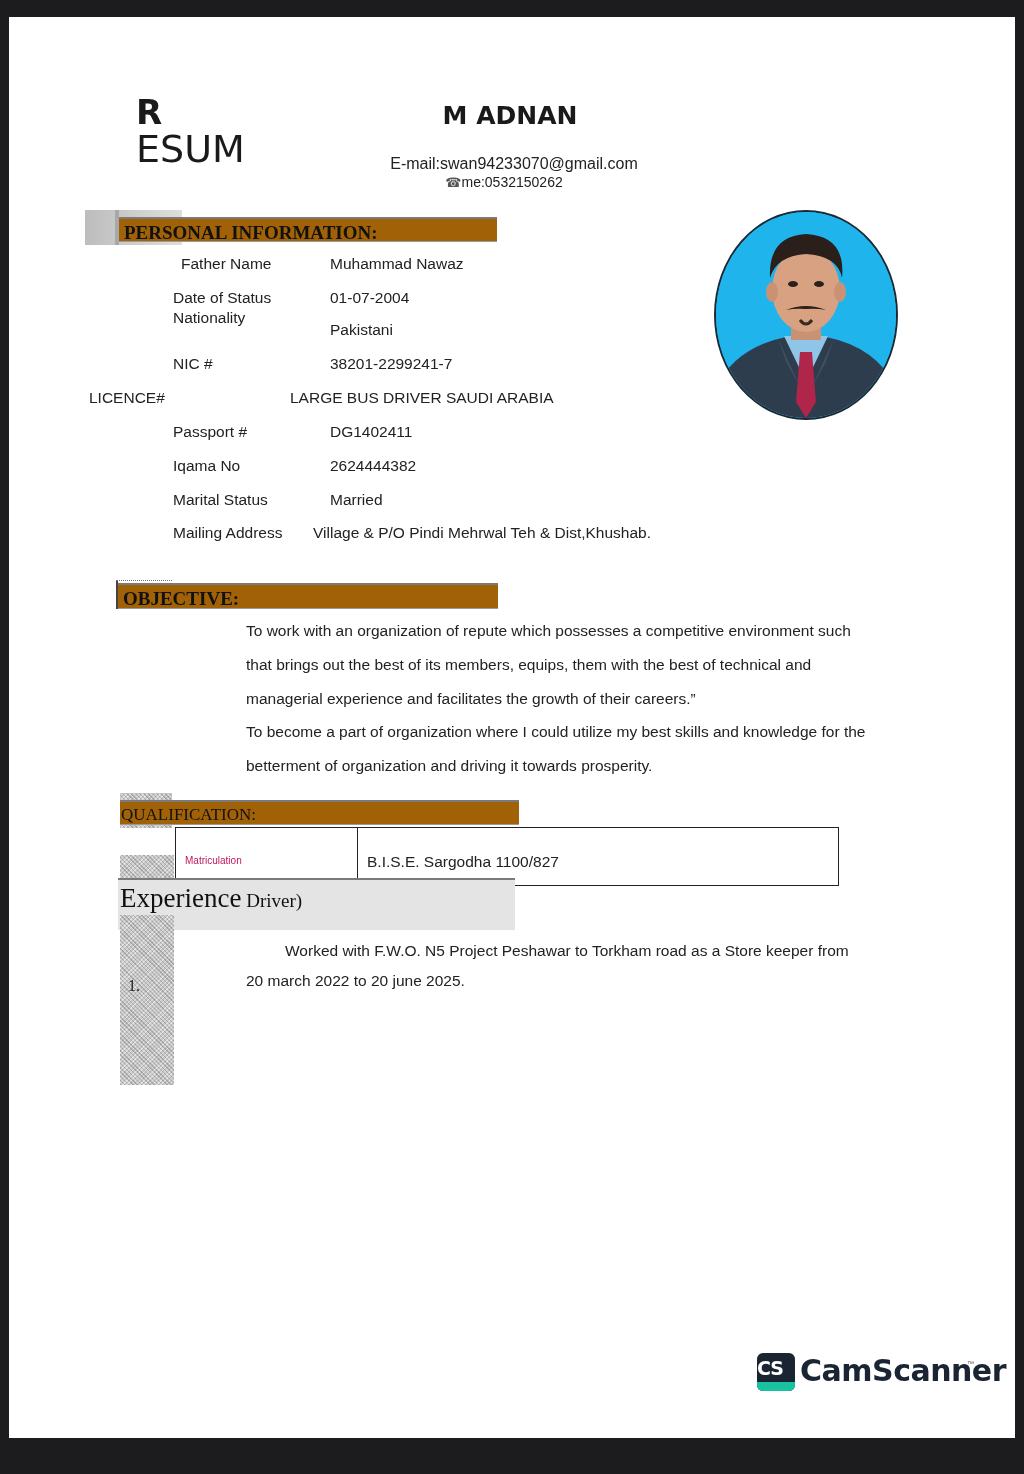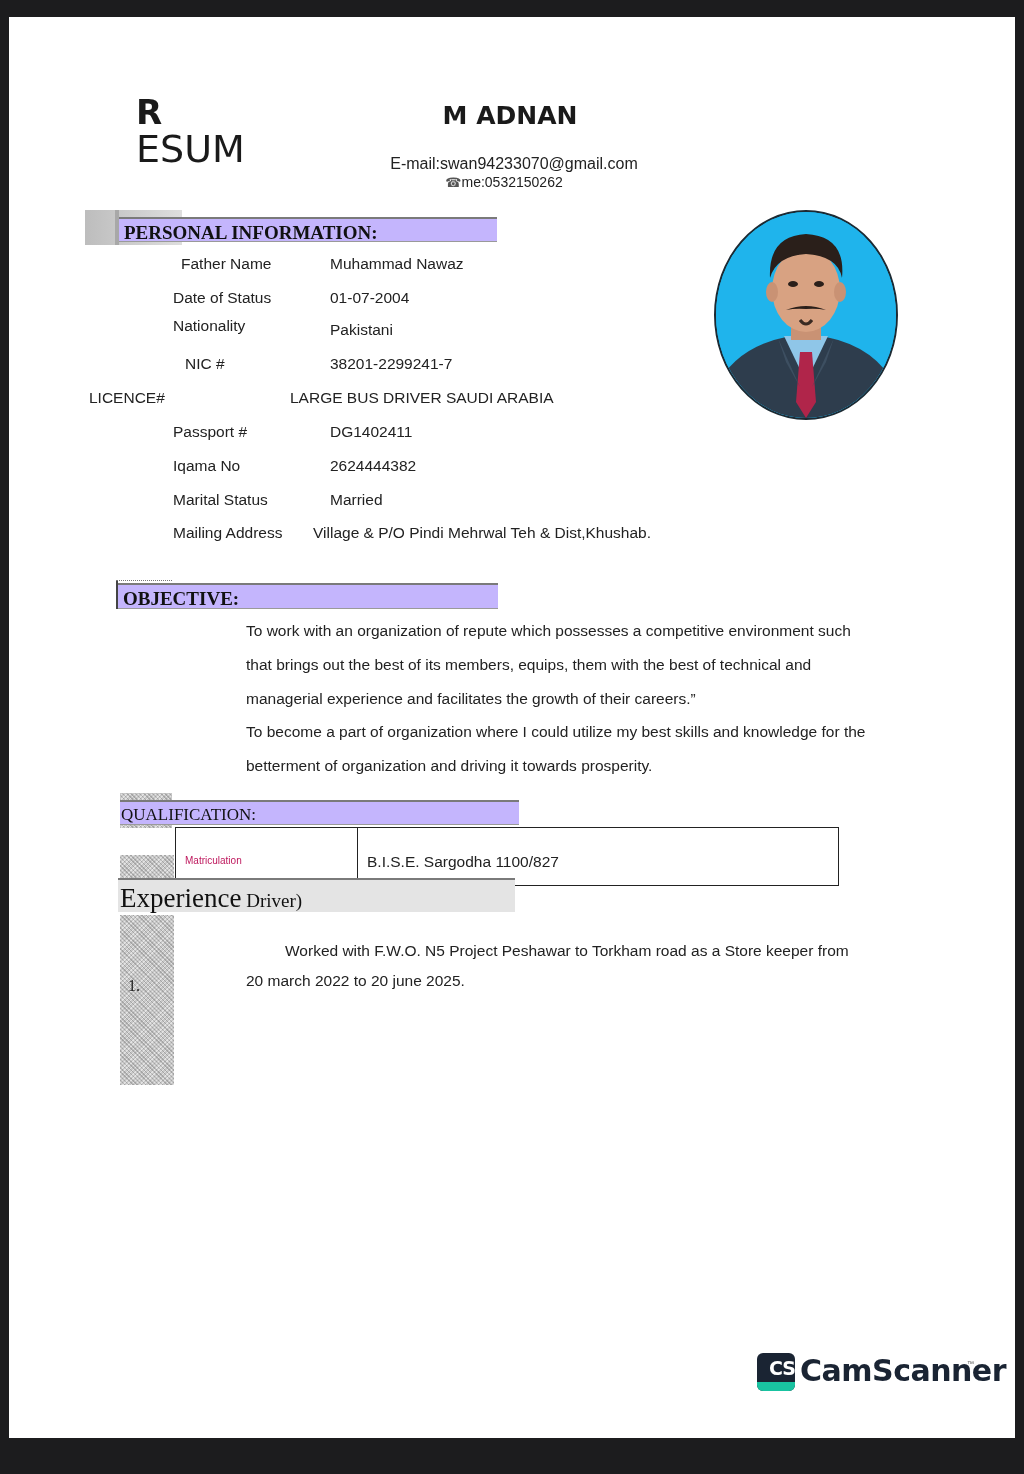--- a/index.html
+++ b/index.html
@@ -13,21 +13,21 @@
   .abs { position:absolute; }
   .resume-r { left:127px; top:78px; font-size:34px; font-weight:bold; line-height:34px; font-family:"DejaVu Sans", sans-serif; }
   .resume-esum { left:127px; top:112px; font-size:38px; line-height:40px; font-family:"DejaVu Sans", sans-serif; letter-spacing:0px; }
   .name { left:400px; top:84px; width:202px; text-align:center; font-size:25px; font-weight:bold; font-family:"DejaVu Sans", sans-serif; }
   .email { left:340px; top:138px; width:330px; text-align:center; font-size:16px; color:#222; white-space:nowrap; }
   .phone { left:340px; top:157px; width:310px; text-align:center; font-size:14px; color:#222; white-space:nowrap; }
   .phone .ph-icon { font-size:13px; color:#555; }
 
   .sec-shadow { background:linear-gradient(to right,#bdbdbd,#dedede); }
   .sec-bar {
-    background:#c4b5fd; border-top:2px solid #7a7a7a; border-bottom:1px solid #9a9a9a;
+    background:#a16207; border-top:2px solid #7a7a7a; border-bottom:1px solid #9a9a9a;
     font-family:"Liberation Serif", serif; font-weight:bold; color:#111;
   }
   .hatch {
     background-color:#c8c8c8;
     background-image:
       repeating-linear-gradient(45deg, rgba(0,0,0,0.18) 0 1px, transparent 1px 3px),
       repeating-linear-gradient(-45deg, rgba(255,255,255,0.5) 0 1px, transparent 1px 3px);
   }
 
   .pi-label { font-size:15.5px; color:#222; white-space:nowrap; }
@@ -42,21 +42,21 @@
   .qual-table {
     left:166px; top:810px; width:662px; height:57px; border:1px solid #222; border-top:1px solid #222;
   }
   .qual-cell-div { left:181px; top:0; width:1px; height:57px; background:#222; }
   .exp-bar {
     background:#e4e4e4; border-top:2px solid #7a7a7a;
     font-family:"Liberation Serif", serif; color:#111;
   }
   .cs-logo { left:748px; top:1336px; width:38px; height:38px; border-radius:6px; background:#1a2433; overflow:hidden; }
   .cs-logo .teal { position:absolute; left:0; bottom:0; width:100%; height:9px; background:#19c3a1; }
-  .cs-logo .cs-text { position:absolute; left:0; top:4px; width:100%; text-align:right; color:#fff; font-weight:bold; font-size:19px; font-family:"DejaVu Sans", sans-serif; letter-spacing:-1px; }
+  .cs-logo .cs-text { position:absolute; left:0; top:4px; width:100%; text-align:left; color:#fff; font-weight:bold; font-size:19px; font-family:"DejaVu Sans", sans-serif; letter-spacing:-1px; }
   .cs-brand { left:791px; top:1336px; font-size:30px; font-weight:bold; color:#1a2433; font-family:"DejaVu Sans", sans-serif; letter-spacing:-0.5px; }
   .cs-tm { left:958px; top:1343px; font-size:7px; color:#555; }
 </style>
 </head>
 <body>
 
 <div class="page">
 
   <div class="abs resume-r">R</div>
   <div class="abs resume-esum">ESUM</div>
@@ -69,24 +69,24 @@
   <div class="abs sec-shadow" style="left:76px; top:193px; width:97px; height:35px;"></div>
   <div class="abs" style="left:106px; top:193px; width:4px; height:35px; background:#a8a8a8;"></div>
   <div class="abs sec-bar" style="left:110px; top:200px; width:378px; height:25px; font-size:19px; line-height:27px; padding-left:5px; box-sizing:border-box;">PERSONAL INFORMATION:</div>
 
   <div class="abs pi-label" style="left:172px; top:238px;">Father Name</div>
   <div class="abs pi-value" style="left:321px; top:238px;">Muhammad Nawaz</div>
 
   <div class="abs pi-label" style="left:164px; top:272px;">Date of Status</div>
   <div class="abs pi-value" style="left:321px; top:272px;">01-07-2004</div>
 
-  <div class="abs pi-label" style="left:164px; top:300px;">Nationality</div>
+  <div class="abs pi-label" style="left:164px; top:292px;">Nationality</div>
   <div class="abs pi-value" style="left:321px; top:304px;">Pakistani</div>
 
-  <div class="abs pi-label" style="left:176px; top:338px;text-align:center;">NIC #</div>
+  <div class="abs pi-label" style="left:164px; top:338px;text-align:center;">NIC #</div>
   <div class="abs pi-value" style="left:321px; top:338px;">38201-2299241-7</div>
 
   <div class="abs pi-label" style="left:80px; top:372px;">LICENCE#</div>
   <div class="abs pi-value" style="left:281px; top:372px;">LARGE BUS DRIVER SAUDI ARABIA</div>
 
   <div class="abs pi-label" style="left:164px; top:406px;">Passport #</div>
   <div class="abs pi-value" style="left:321px; top:406px;">DG1402411</div>
 
   <div class="abs pi-label" style="left:164px; top:440px;">Iqama No</div>
   <div class="abs pi-value" style="left:321px; top:440px;">2624444382</div>
@@ -141,21 +141,21 @@
   <div class="abs sec-bar" style="left:111px; top:783px; width:399px; height:25px; font-size:17px; line-height:26px; font-weight:normal; padding-left:1px; box-sizing:border-box;">QUALIFICATION:</div>
   <div class="abs hatch" style="left:111px; top:808px; width:52px; height:3px;"></div>
 
   <div class="abs qual-table">
     <div class="abs qual-cell-div"></div>
     <div class="abs" style="left:9px; top:27px; font-size:10px; color:#be185d; white-space:nowrap;">Matriculation</div>
     <div class="abs" style="left:191px; top:25px; font-size:15.5px; color:#222; white-space:nowrap;">B.I.S.E. Sargodha 1100/827</div>
   </div>
   <div class="abs hatch" style="left:111px; top:838px; width:54px; height:24px;"></div>
 
-  <div class="abs exp-bar" style="left:109px; top:861px; width:397px; height:34px; line-height:36px; padding-left:2px; box-sizing:border-box; white-space:nowrap;">
+  <div class="abs exp-bar" style="left:109px; top:861px; width:397px; height:52px; line-height:36px; padding-left:2px; box-sizing:border-box; white-space:nowrap;">
     <span style="font-size:27px;">Experience</span><span style="font-size:19px;"> Driver)</span>
   </div>
 
   <div class="abs hatch" style="left:111px; top:898px; width:54px; height:170px;"></div>
   <div class="abs" style="left:119px; top:960px; font-size:16px; font-family:'Liberation Serif', serif; color:#222;">1.</div>
   <div class="abs obj-text" style="left:276px; top:925px;">Worked with F.W.O. N5 Project Peshawar to Torkham road as a Store keeper from</div>
   <div class="abs obj-text" style="left:237px; top:955px;">20 march 2022 to 20 june 2025.</div>
 
   <div class="abs cs-logo">
     <div class="teal"></div>

